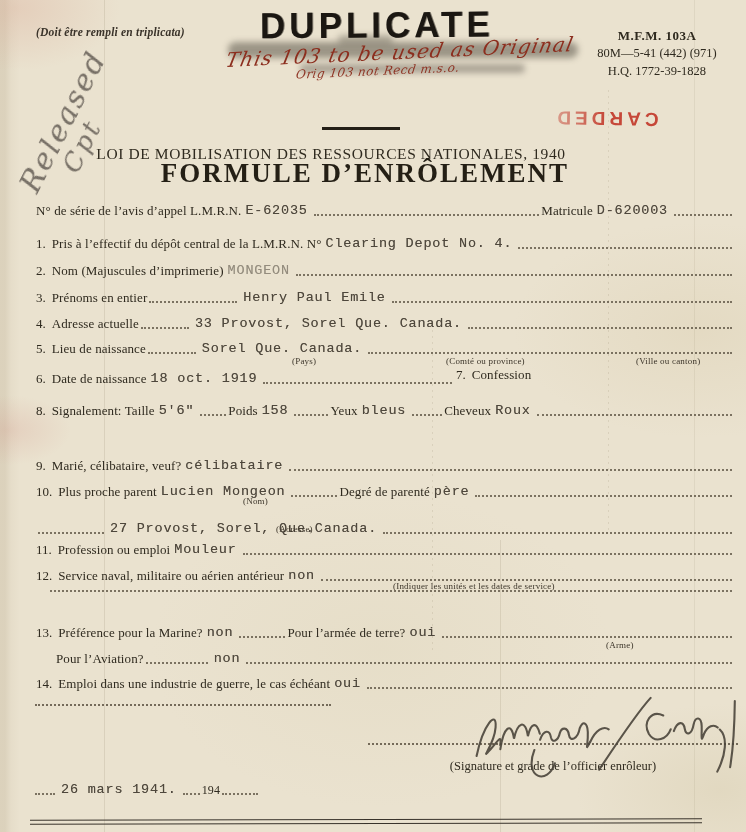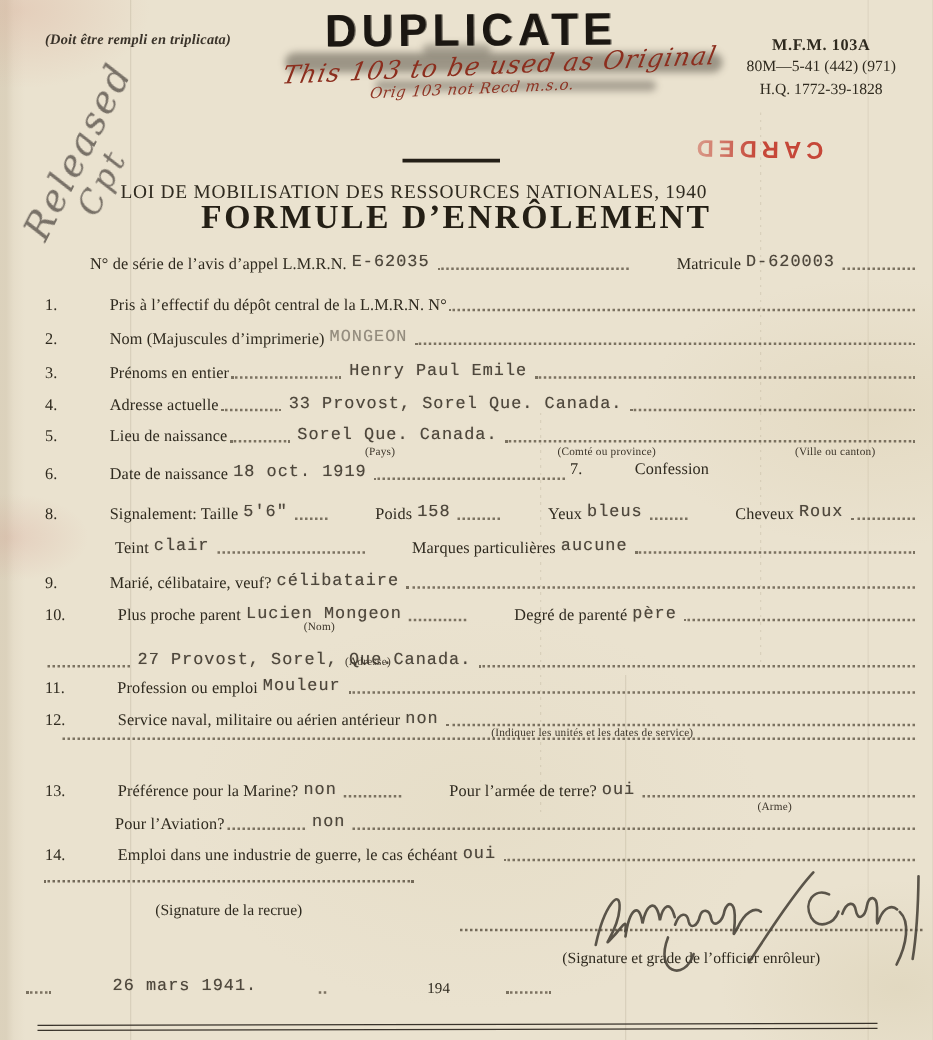--- a/index.html
+++ b/index.html
@@ -43,21 +43,21 @@
   .form-title{position:absolute; left:0; top:158px; width:730px; text-align:center; font-weight:bold; font-size:27px; letter-spacing:2px; color:#241f15;}
 
   .pencil{position:absolute; left:12px; top:182px; transform:rotate(-63deg); transform-origin:0 0;
           font-family:"DejaVu Serif",serif; font-style:italic; color:rgba(95,88,80,.82); z-index:5; filter:blur(.3px);}
   .pencil .p1{font-size:30px; letter-spacing:2px;}
   .pencil .p2{font-size:26px; margin:-4px 0 0 36px; letter-spacing:3px;}
 
   
   .frow{position:absolute; left:36px; right:12px; display:flex; align-items:flex-end; white-space:nowrap;}
   .no{font-size:13px; margin-right:6px; flex:0 0 auto;}
-  .lbl{font-size:13px; flex:0 0 auto; letter-spacing:.1px;margin-left:36px;}
+  .lbl{font-size:13px; flex:0 0 auto; letter-spacing:.1px;}
   .tv{font-family:"Liberation Mono","DejaVu Sans Mono",monospace; font-size:13.5px; color:#4e473c;
       letter-spacing:.8px; position:relative; top:-1px; margin:0 4px; flex:0 0 auto;
       text-shadow:0 0 .6px rgba(78,71,60,.55);}
   .tv.faded{opacity:.55;}
   .lead{flex:1 1 12px; border-bottom:2px dotted rgba(86,76,60,.75); margin:0 2px 3px 2px; height:0; min-width:6px;}
   .lead.fix{flex:0 0 auto;}
   .sm{position:absolute; font-size:9px; color:#3c352a; letter-spacing:.2px;}
 
   .sigline{position:absolute; border-bottom:2px dotted rgba(86,76,60,.8);}
   .siglabel{position:absolute; text-align:center; font-size:12.5px; color:#2f2a1f;}
@@ -106,20 +106,21 @@
     <span class="tv">E-62035</span>
     <span class="lead"></span>
     <span class="lbl">Matricule</span>
     <span class="tv">D-620003</span>
     <span class="lead fix" style="flex-basis:58px"></span>
   </div>
 
   <div class="frow" style="top:236px">
     <span class="no">1.</span>
     <span class="lbl">Pris à l’effectif du dépôt central de la L.M.R.N. N°</span>
+    <span class="tv">Clearing Depot No. 4.</span>
     <span class="lead"></span>
   </div>
 
   <div class="frow" style="top:263px">
     <span class="no">2.</span>
     <span class="lbl">Nom (Majuscules d’imprimerie)</span>
     <span class="tv faded">MONGEON</span>
     <span class="lead"></span>
   </div>
 
@@ -173,28 +174,20 @@
     <span class="tv">158</span>
     <span class="lead fix" style="flex-basis:34px"></span>
     <span class="lbl">Yeux</span>
     <span class="tv">bleus</span>
     <span class="lead fix" style="flex-basis:30px"></span>
     <span class="lbl">Cheveux</span>
     <span class="tv">Roux</span>
     <span class="lead"></span>
   </div>
 
-  <div class="frow" style="top:430px; left:56px">
-    <span class="lbl">Teint</span>
-    <span class="tv">clair</span>
-    <span class="lead fix" style="flex-basis:118px"></span>
-    <span class="lbl">Marques particulières</span>
-    <span class="tv">aucune</span>
-    <span class="lead"></span>
-  </div>
 
   <div class="frow" style="top:458px">
     <span class="no">9.</span>
     <span class="lbl">Marié, célibataire, veuf?</span>
     <span class="tv">célibataire</span>
     <span class="lead"></span>
   </div>
 
   <div class="frow" style="top:484px">
     <span class="no">10.</span>
@@ -249,21 +242,20 @@
   </div>
 
   <div class="frow" style="top:676px">
     <span class="no">14.</span>
     <span class="lbl">Emploi dans une industrie de guerre, le cas échéant</span>
     <span class="tv">oui</span>
     <span class="lead"></span>
   </div>
 
   <div class="sigline" style="left:35px; top:704px; width:296px;"></div>
-  <div class="siglabel" style="left:35px; top:721px; width:296px;">(Signature de la recrue)</div>
 
   <div class="sigline" style="left:368px; top:743px; right:8px;"></div>
   <div class="siglabel" style="left:368px; top:759px; right:8px;">(Signature et grade de l’officier enrôleur)</div>
 
   <svg class="sig-svg" width="306" height="95" viewBox="0 0 306 95">
     <g fill="none" stroke="#4b453b" stroke-width="2.1" stroke-linecap="round" opacity=".9">
       <path d="M38,62 C46,30 60,16 58,34 C56,52 40,68 52,56 C60,48 64,40 62,52"></path>
       <path d="M62,56 C66,34 74,28 76,46 C80,30 88,26 90,44 C93,32 99,28 102,42"></path>
       <path d="M102,48 C106,38 112,38 113,46 C114,52 120,50 122,42 C124,36 130,36 131,44 C132,52 140,48 142,38 C145,30 150,32 150,42 C150,56 146,62 152,52"></path>
       <path d="M152,52 C158,40 166,36 171,40"></path>
@@ -271,21 +263,21 @@
       <path d="M160,80 C180,52 200,24 214,10"></path>
       <path d="M226,28 C214,22 205,34 211,46 C217,56 229,52 233,42"></path>
       <path d="M236,44 C240,34 246,34 247,42 C248,50 254,48 256,38 C258,30 264,30 264,40 C264,50 262,58 266,48 C270,40 276,38 280,42"></path>
       <path d="M282,44 C290,52 287,70 278,86"></path>
       <path d="M298,16 C297,38 295,62 291,82"></path>
     </g>
     <text x="236" y="60" font-family="DejaVu Serif, serif" font-style="italic" font-size="13" fill="#4b453b" opacity="0">Capt.</text>
   </svg>
   <span class="hidden-sem">J Mackay</span>
 
-  <div class="frow" style="top:783px; left:19px; right:486px;gap:43px;">
+  <div class="frow" style="top:783px; left:33px; right:486px;">
     <span class="lead fix" style="flex-basis:20px"></span>
     <span class="tv">26 mars 1941.</span>
     <span class="lead"></span>
     <span class="lbl" style="font-size:12px">194</span>
     <span class="lead fix" style="flex-basis:36px"></span>
   </div>
 
   <div class="bottom-rule"></div>
 </div>
 

